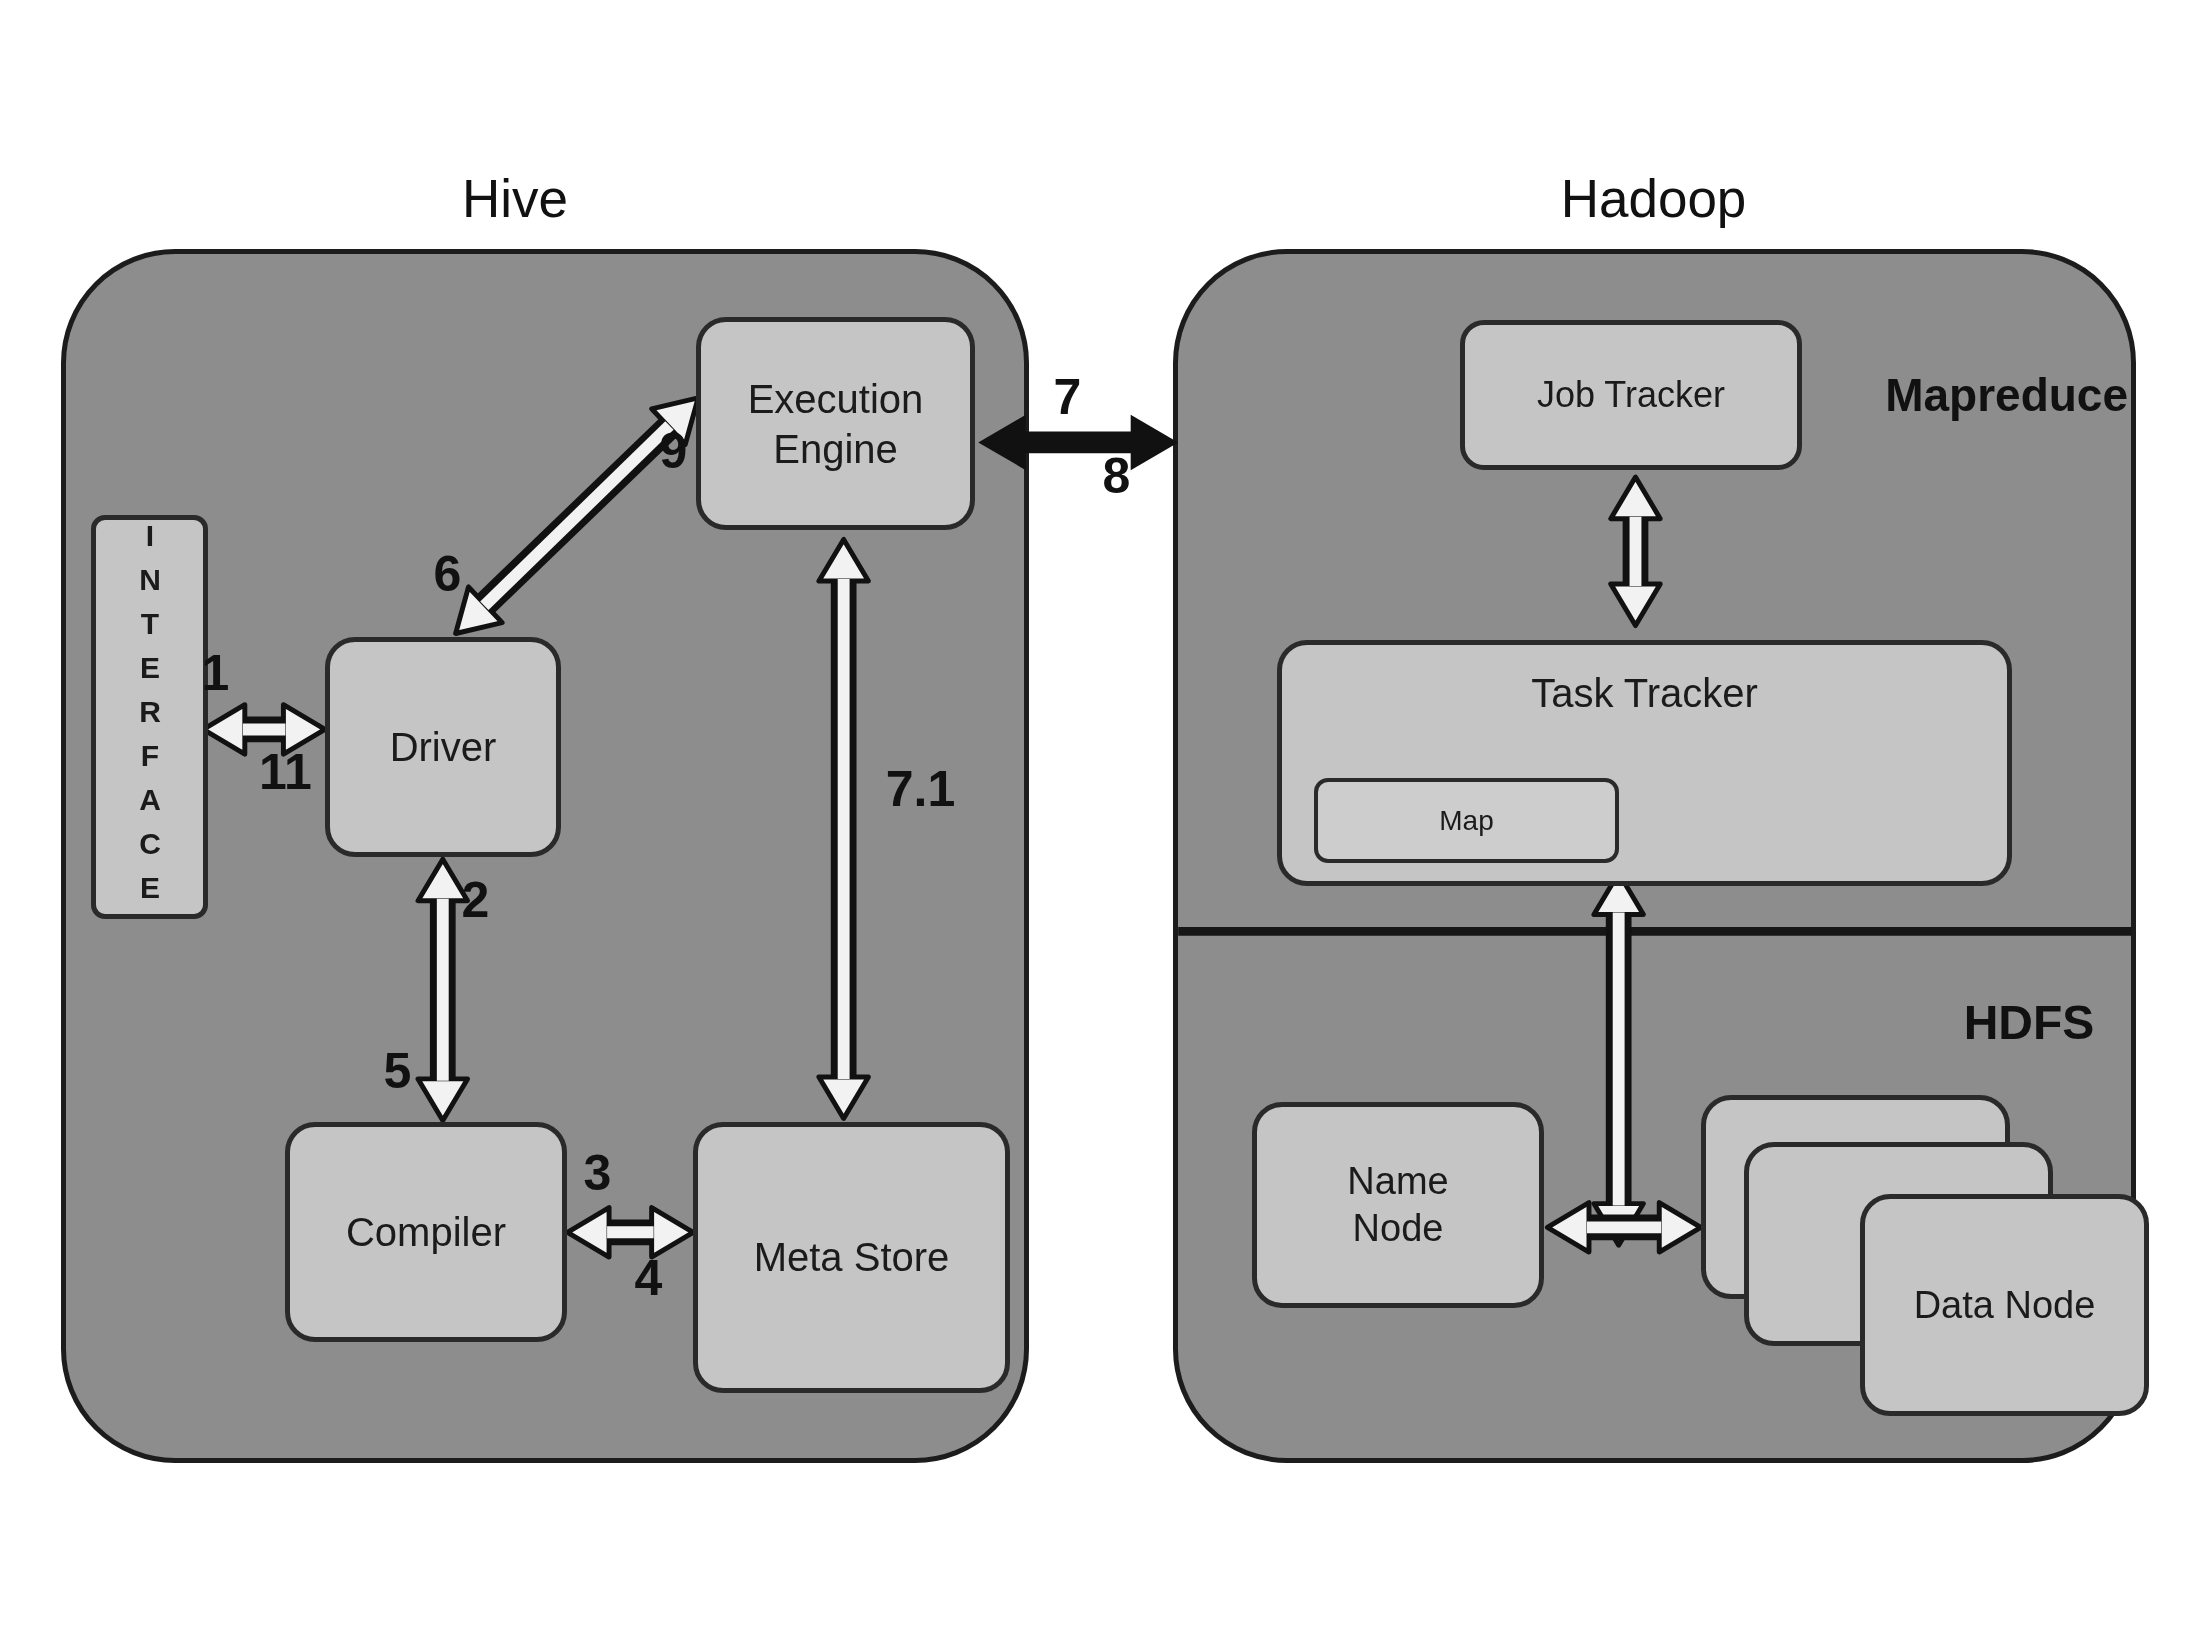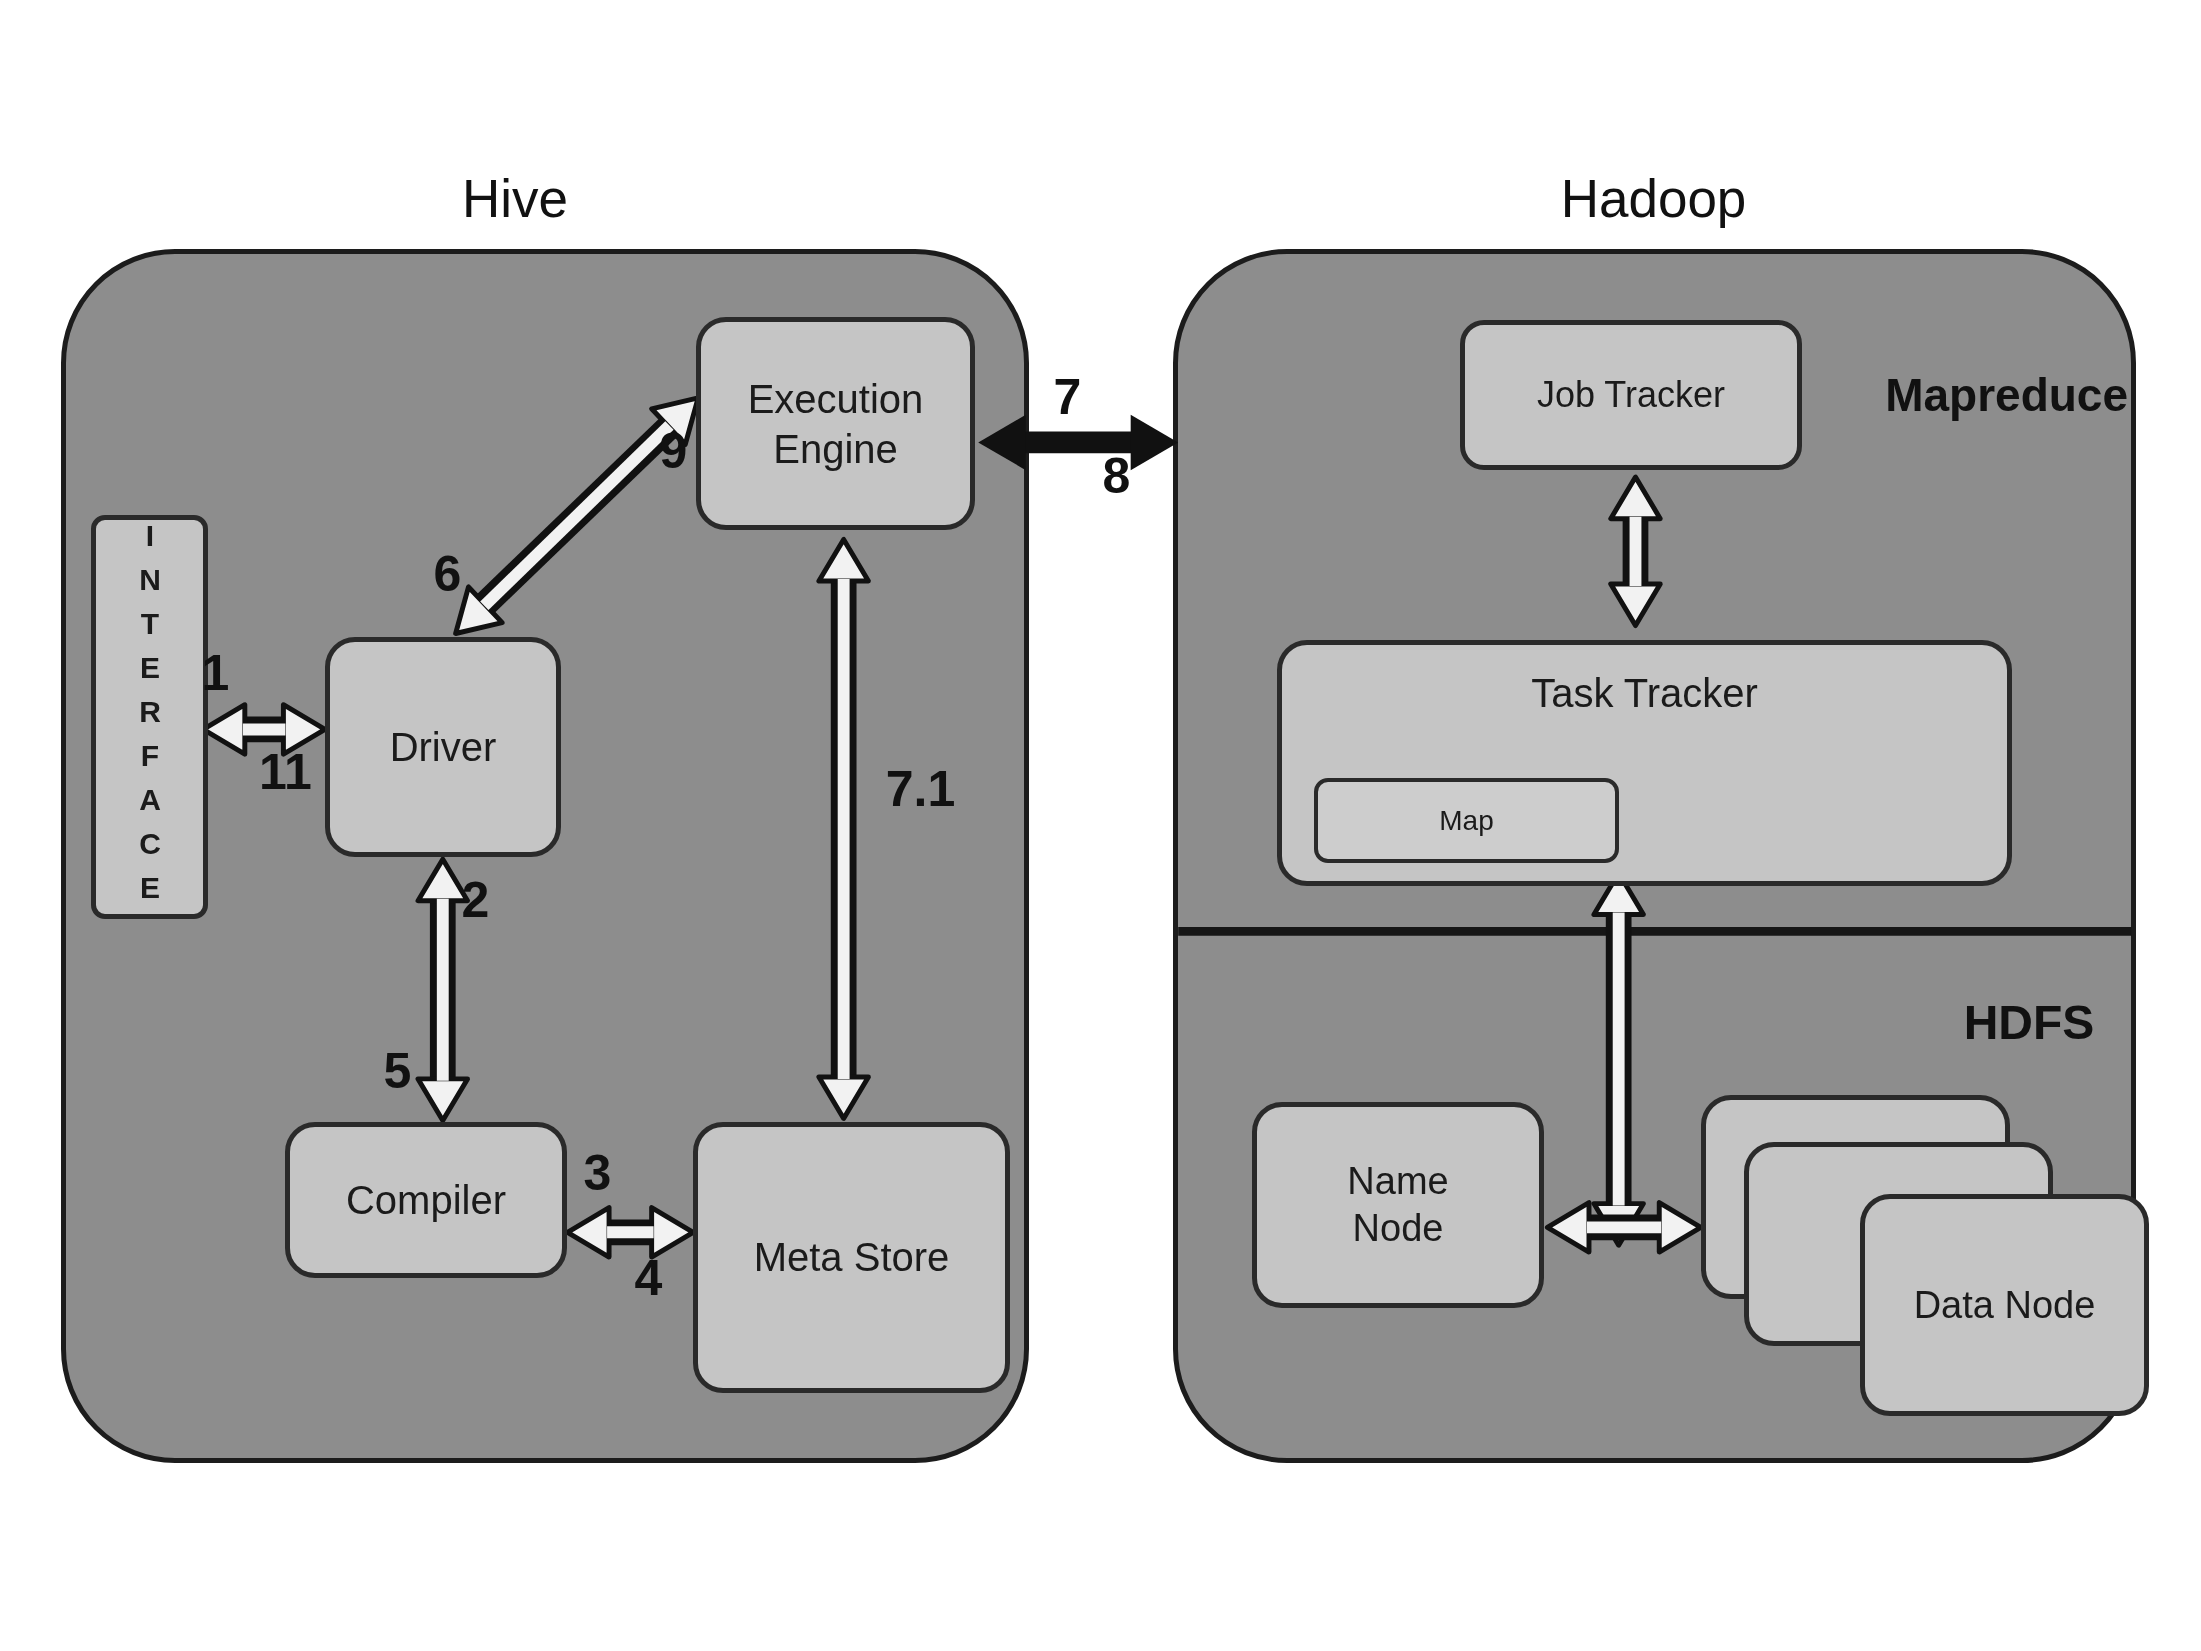--- a/index.html
+++ b/index.html
@@ -55,21 +55,21 @@
     writing-mode: vertical-lr;
     text-orientation: upright;
     font-weight: bold;
     font-size: 30px;
     letter-spacing: 11px;
     line-height: 1;
   }
   #driver-box           { left: 325px; top: 637px;  width: 236px; height: 220px; font-size: 40px; }
   #execution-engine-box { left: 696px; top: 317px;  width: 279px; height: 213px; font-size: 40px; }
   #execution-engine-box span { width: 208px; line-height: 1.25; }
-  #compiler-box         { left: 285px; top: 1122px; width: 282px; height: 156px; font-size: 40px; }
+  #compiler-box         { left: 285px; top: 1122px; width: 282px; height: 220px; font-size: 40px; }
   #meta-store-box       { left: 693px; top: 1122px; width: 317px; height: 271px; font-size: 40px; }
 
   #job-tracker-box  { left: 1460px; top: 320px; width: 342px; height: 150px; font-size: 36px; border-radius: 24px; }
   #task-tracker-box { left: 1277px; top: 627px; width: 735px; height: 246px; display: block; margin-top: 13px; }
   #task-tracker-label { display: block; margin-top: 26px; font-size: 40px; text-align: center; }
   #map-box    { left: 32px;  top: 133px; width: 305px; height: 85px; font-size: 28px; border-radius: 14px; border-width: 4px; background: #cdcdcd; }
   #reduce-box { left: 364px; top: 133px; width: 348px; height: 85px; font-size: 34px; border-radius: 14px; border-width: 4px; background: #cdcdcd; }
 
   #name-node-box { left: 1252px; top: 1102px; width: 292px; height: 206px; font-size: 38px; }
   #name-node-box span { width: 139px; line-height: 1.25; }

